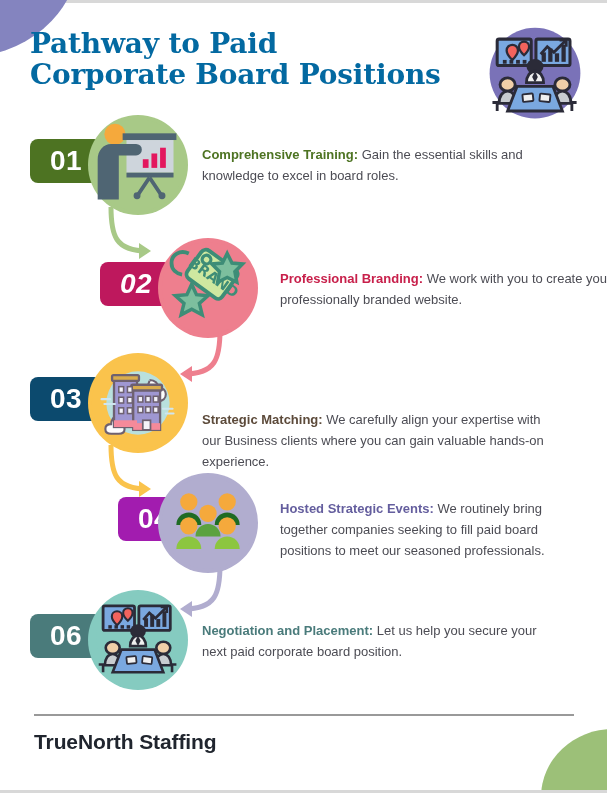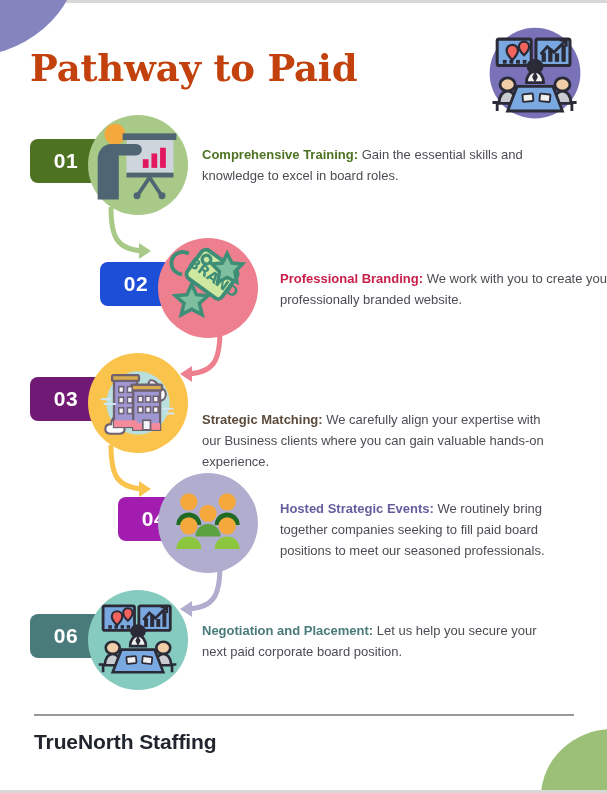--- a/index.html
+++ b/index.html
@@ -39,42 +39,41 @@
   }
 
   
   .header {
     position: absolute; left: 30px; top: 28px;
     width: 440px;
   }
   .title {
     font-family: "DejaVu Serif", serif;
     font-weight: bold;
-    font-size: 37px;
+    font-size: 28px;
     line-height: 1.12;
-    color: #c2410c;
+    color: #0369a1;
     letter-spacing: -0.2px;
-    margin-top: 20px;
   }
   .header-illo {
     position: absolute; right: 18px; top: 24px;
     width: 108px; height: 104px;
   }
 
   
   .step {
     position: absolute;
   }
   .badge {
     position: absolute;
     width: 72px; height: 44px;
     border-radius: 8px;
     color: #ffffff;
     font-weight: bold;
-    font-size: 21px;
+    font-size: 28px;
     letter-spacing: 0.5px;
     display: flex;
     align-items: center;
     justify-content: center;
     z-index: 1;
   }
   .bubble {
     position: absolute;
     width: 100px; height: 100px;
     border-radius: 50%;
@@ -112,20 +111,21 @@
 
 <div id="page">
 
   <div class="edge-top"></div>
   <div class="corner-tl"></div>
   <div class="corner-br"></div>
 
   <div class="header">
     <div class="title">
       <div>Pathway to Paid</div>
+      <div>Corporate Board Positions</div>
     </div>
   </div>
 
   <div class="header-illo">
     <svg viewBox="0 0 110 110" width="108" height="104">
       <circle cx="55" cy="52" r="48" fill="#7a72b8"></circle>
       <rect x="15" y="16" width="36" height="28" rx="2" fill="#7aa8e0" stroke="#2b2b38" stroke-width="3.2"></rect>
       <rect x="56" y="16" width="36" height="28" rx="2" fill="#7aa8e0" stroke="#2b2b38" stroke-width="3.2"></rect>
       <path d="M25 28c0-3.4 2.7-6 6-6s6 2.6 6 6c0 4.2-6 10-6 10s-6-5.8-6-10z" fill="#f2635d" stroke="#2b2b38" stroke-width="2.4"></path>
       <path d="M38 24c0-3 2.4-5.4 5.4-5.4S48.8 21 48.8 24c0 3.8-5.4 9-5.4 9s-5.4-5.2-5.4-9z" fill="#f2635d" stroke="#2b2b38" stroke-width="2.4"></path>
@@ -183,21 +183,21 @@
     <svg style="position:absolute; left:103px; top:205px;" width="70" height="58">
       <path d="M8 2c0 28 4 44 36 44" fill="none" stroke="#a8c987" stroke-width="5"></path>
       <path d="M36 38l12 8-12 8z" fill="#a8c987"></path>
     </svg>
     <div class="body" style="left:202px; top:144px;">
       <b style="color:#4d7322;">Comprehensive Training:</b><span> Gain the essential skills and knowledge to excel in board roles.</span>
     </div>
   </div>
 
   <div class="step">
-    <div class="badge" style="left:100px; top:262px; background:#1d4ed8;">02</div>
+    <div class="badge" style="left:100px; top:262px; background:#be185d;font-style:italic;">02</div>
     <div class="bubble" style="left:158px; top:238px; background:#ee7f8e;">
       <svg viewBox="0 0 100 100" width="96" height="96">
         <circle cx="50" cy="50" r="48" fill="#ee7f8e"></circle>
         <path d="M30 14c-9-4-18 1-18 10 0 7 5 11 11 12" fill="none" stroke="#3e8d77" stroke-width="4"></path>
         <g transform="rotate(36 60 30)">
           <path d="M42 20h34a5 5 0 015 5v26a5 5 0 01-5 5H42a6 6 0 01-6-6V26a6 6 0 016-6z" fill="#cfe8a0" stroke="#3e8d77" stroke-width="4"></path>
           <circle cx="45" cy="29" r="4.5" fill="#cfe8a0" stroke="#3e8d77" stroke-width="3.4"></circle>
           <text x="62" y="45" font-family="DejaVu Sans, sans-serif" font-size="15" font-weight="bold" fill="#3e8d77" text-anchor="middle">BRAND</text>
         </g>
         <path d="M70 14l5 10 11 1-8 8 2 11-10-5-10 5 2-11-8-8 11-1z" fill="#7dbf9e" stroke="#3e8d77" stroke-width="3.6"></path>
@@ -207,21 +207,21 @@
     <svg style="position:absolute; left:160px; top:328px;" width="70" height="58">
       <path d="M60 2c0 28-4 44-36 44" fill="none" stroke="#ee7f8e" stroke-width="5"></path>
       <path d="M32 38L20 46l12 8z" fill="#ee7f8e"></path>
     </svg>
     <div class="body" style="left:280px; top:268px;">
       <b style="color:#c8204b;">Professional Branding:</b><span> We work with you to create your professionally branded website.</span>
     </div>
   </div>
 
   <div class="step">
-    <div class="badge" style="left:30px; top:377px; background:#701a75;">03</div>
+    <div class="badge" style="left:30px; top:377px; background:#0c4a6e;">03</div>
     <div class="bubble" style="left:88px; top:353px; background:#fac34c;">
       <svg viewBox="0 0 100 100" width="96" height="96">
         <circle cx="50" cy="50" r="48" fill="#fac34c"></circle>
         <circle cx="50" cy="50" r="33" fill="#b9e0dd"></circle>
         <path d="M62 26c6 0 9 4 9 8 5 0 8 3 8 7s-3 7-8 7H60c-5 0-8-3-8-7s3-7 8-7c0-4 3-8 2-8z" fill="#fdfdfd" stroke="#6e6170" stroke-width="2.2"></path>
         <path d="M24 66c4 0 6 3 6 6 4 0 6 2 6 5s-2 5-6 5H22c-4 0-6-2-6-5s2-5 6-5c0-3 2-6 2-6z" fill="#fdfdfd" stroke="#6e6170" stroke-width="2.2"></path>
         <rect x="25" y="25" width="24" height="50" fill="#9f97d2" stroke="#6e6170" stroke-width="2.4"></rect>
         <rect x="23" y="21" width="28" height="6" rx="1.5" fill="#d9ac4d" stroke="#6e6170" stroke-width="2.4"></rect>
         <rect x="45" y="35" width="28" height="43" fill="#9f97d2" stroke="#6e6170" stroke-width="2.4"></rect>
         <rect x="43" y="31" width="32" height="6" rx="1.5" fill="#d9ac4d" stroke="#6e6170" stroke-width="2.4"></rect>

